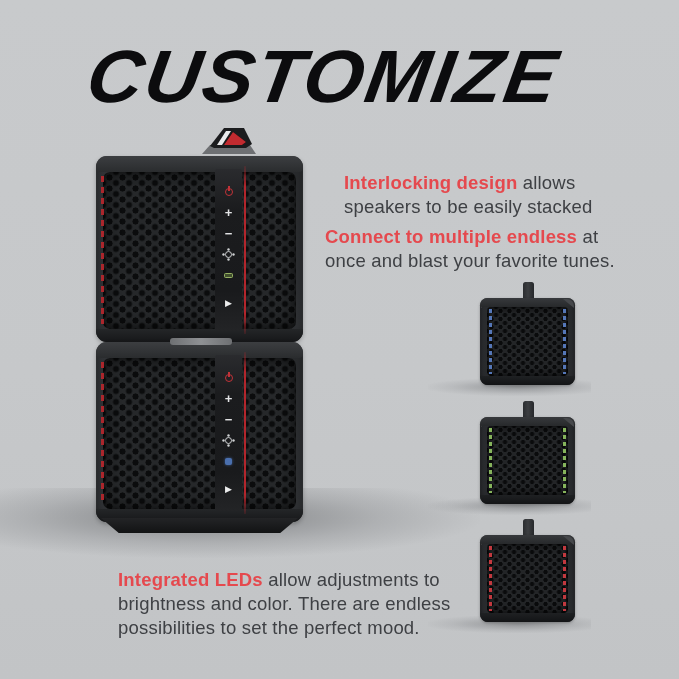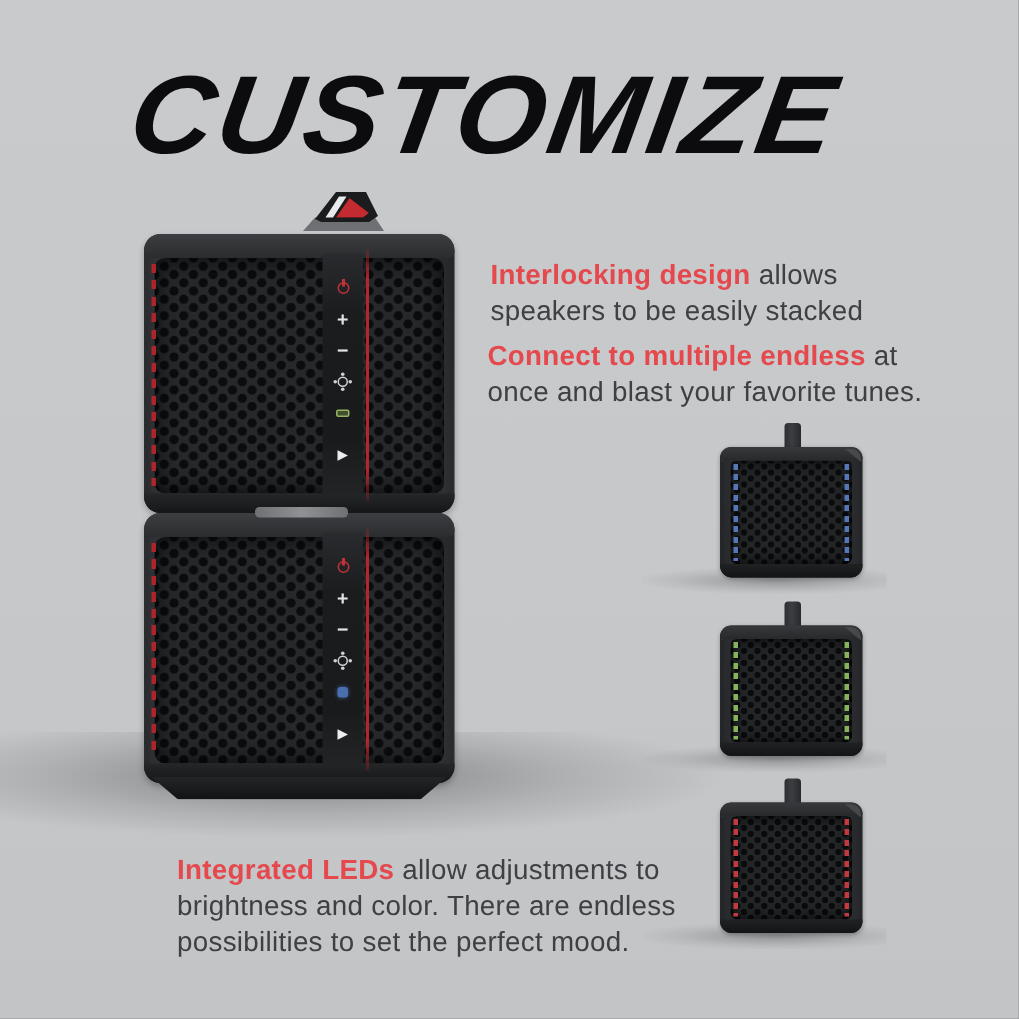--- a/index.html
+++ b/index.html
@@ -16,21 +16,21 @@
     position:absolute; left:82px; top:40px; margin:0;
     font:italic 900 74px/1 "Liberation Sans", sans-serif;
     letter-spacing:2px; color:var(--headline-color,#0c0c0e);
     transform:skewX(-9deg) scaleX(1.04); transform-origin:left bottom;
     white-space:nowrap;
   }
 
   
   .feature { position:absolute; font-size:18.5px; line-height:24px; color:var(--text,#3e4044); letter-spacing:.2px; }
   .feature .hl { color:var(--accent,#e5494e); font-weight:bold; }
-  .f-interlocking { left:327px; top:152px; width:268px; }
+  .f-interlocking { left:344px; top:152px; width:268px; }
   .f-connect      { left:325px; top:206px; width:314px; }
   .f-leds         { left:118px; top:549px; width:342px; }
 
   
   .floor-shadow-main {
     position:absolute; left:0px; top:488px; width:480px; height:70px;
     background:radial-gradient(ellipse at 42% 42%, rgba(74,76,79,.55) 0%, rgba(125,127,130,.30) 45%, rgba(198,200,202,0) 72%);
   }
 
   

